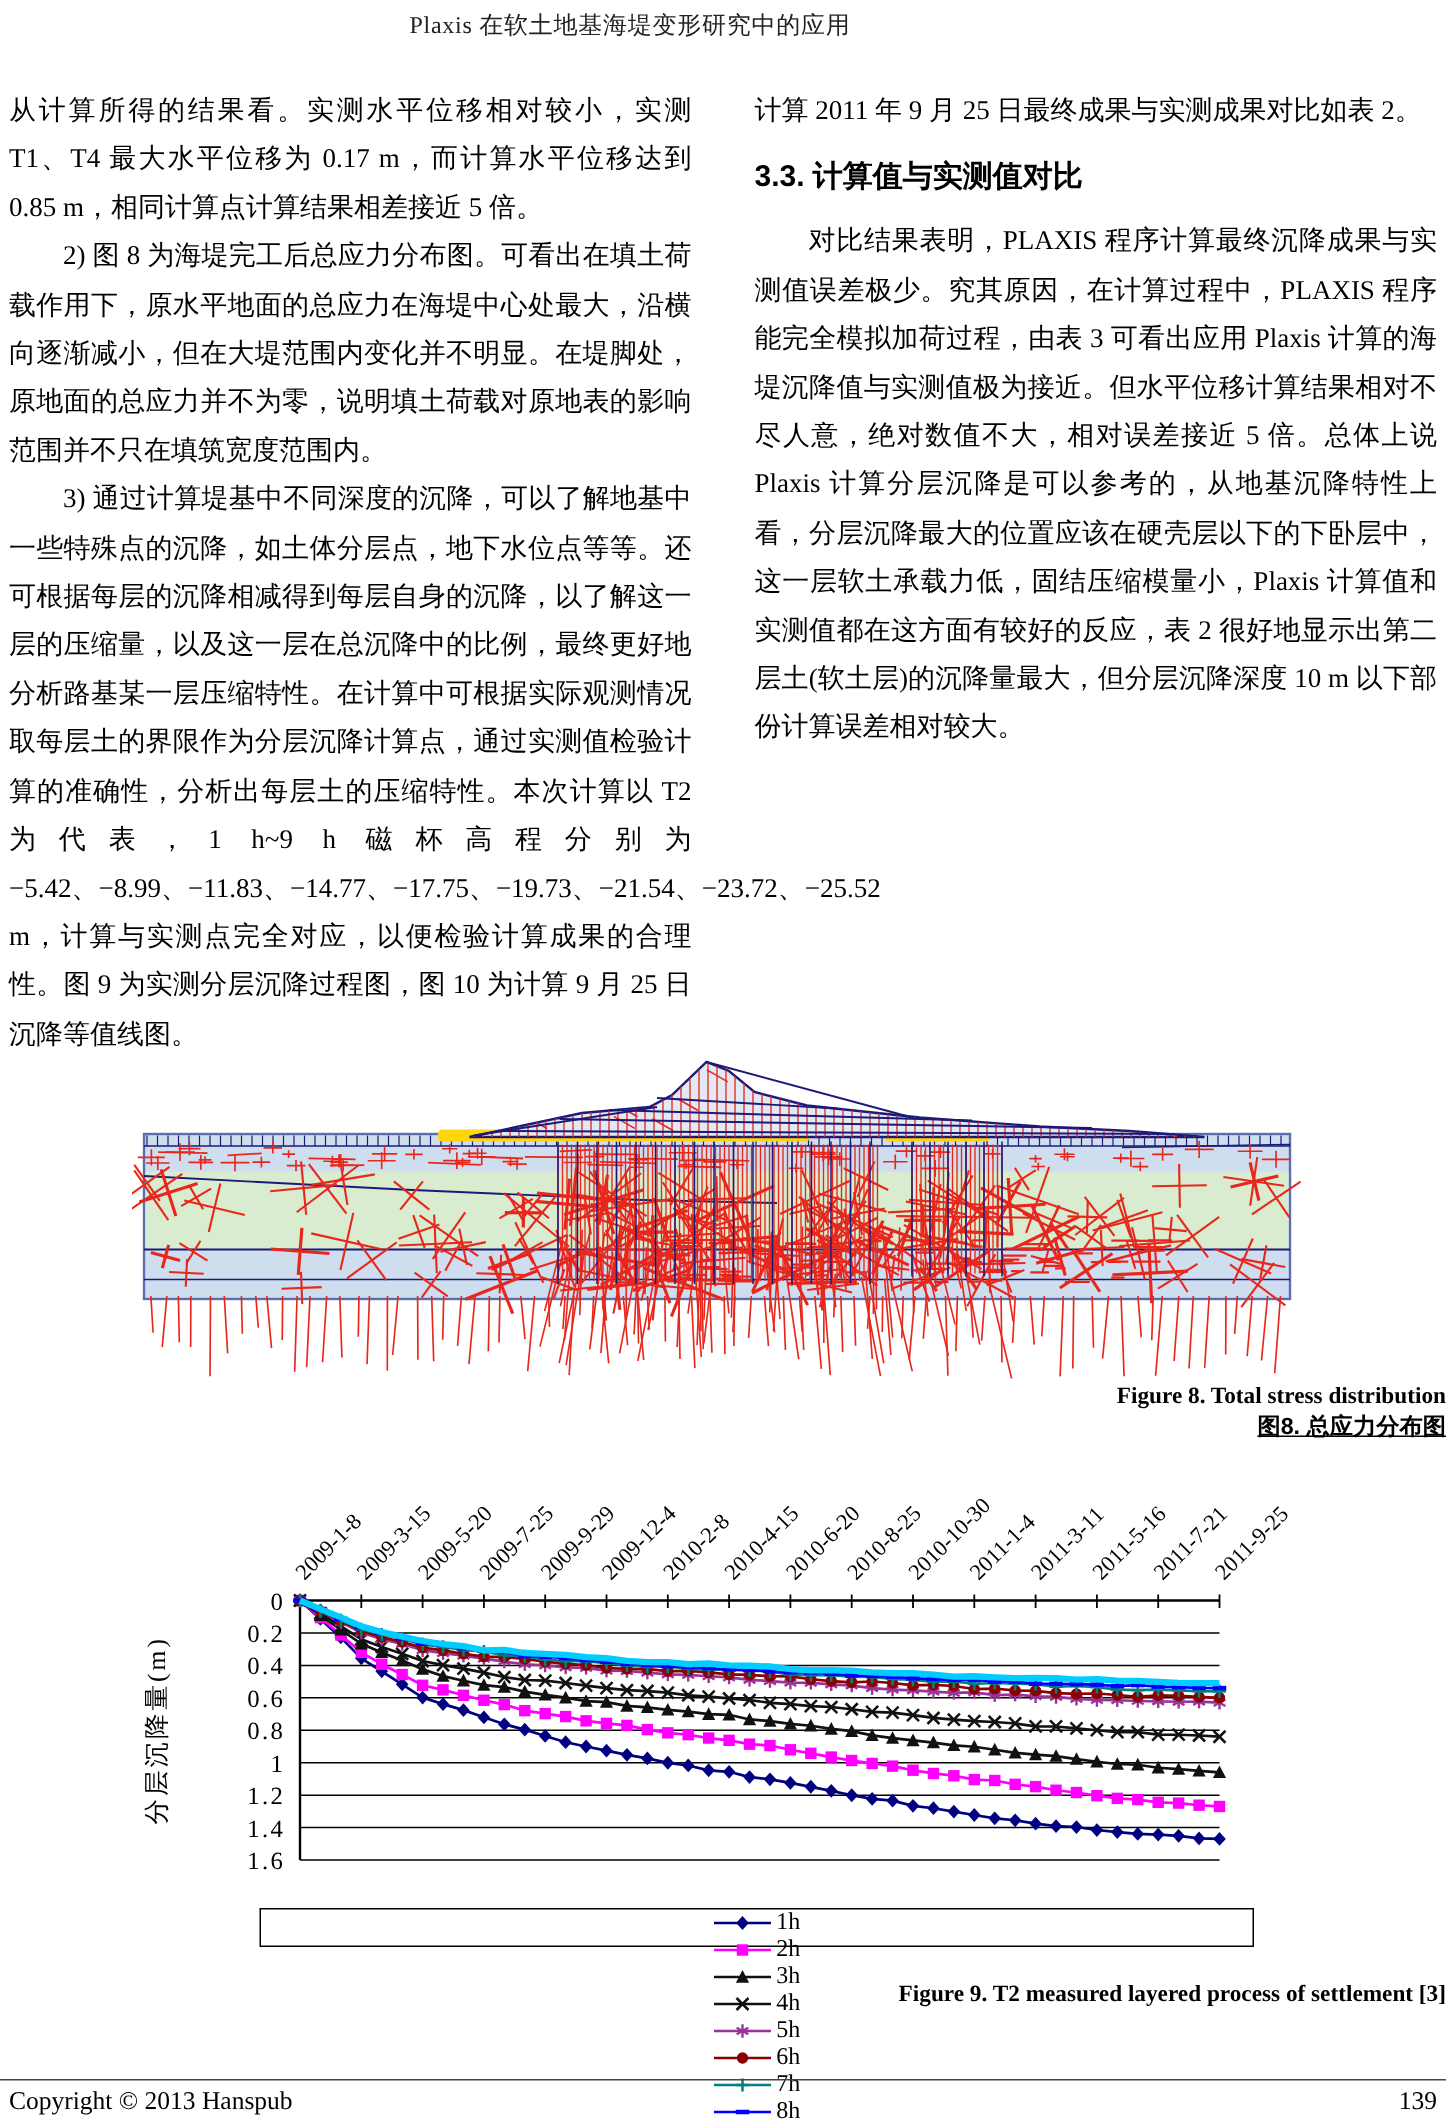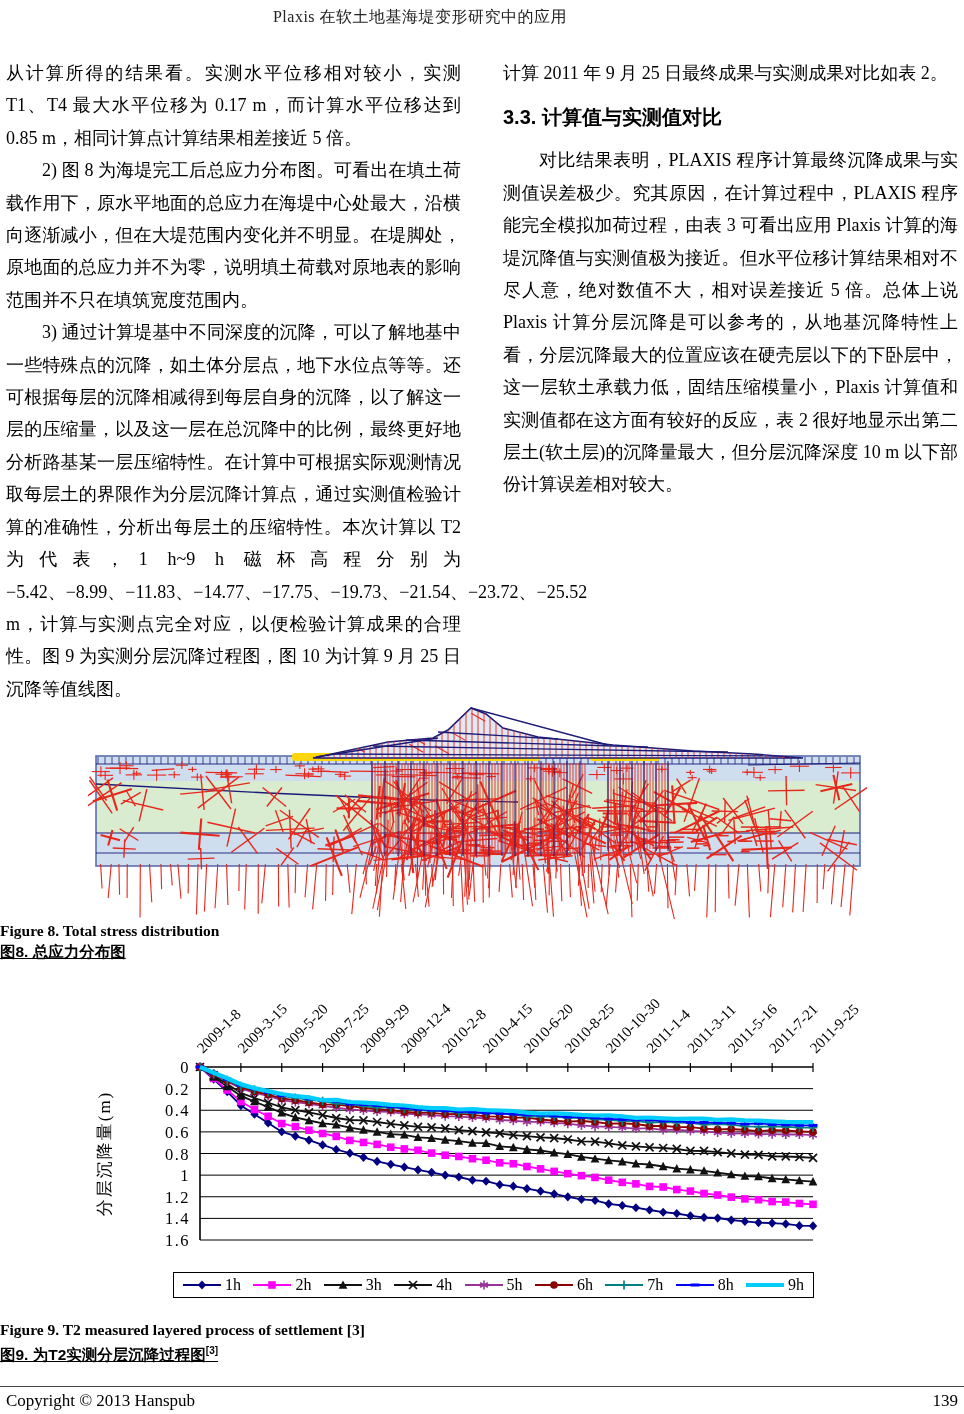--- a/index.html
+++ b/index.html
@@ -9,27 +9,27 @@
          font-size:16px;color:#222;letter-spacing:.5px;}
   .columns{position:absolute;top:57px;left:6px;width:952px;display:flex;justify-content:space-between;gap:31px;}
   .col{width:455px;}
   .para{margin:0;font-size:18px;line-height:32.4px;text-align:justify;text-justify:inter-character;}
   .para.indent{text-indent:2em;}
   h3.sec{font-family:"Liberation Sans","DejaVu Sans",sans-serif;font-size:20px;font-weight:bold;
          margin:15px 0 13px 0;}
   h2.sec{font-family:"Liberation Sans","DejaVu Sans",sans-serif;font-size:21px;font-weight:bold;
          margin:17px 0 13px 0;}
   .fig8{position:absolute;top:701px;left:88px;width:790px;height:218px;}
-  .caption{position:absolute;left:0;width:964px;text-align:left;line-height:21px;}
+  .caption{position:absolute;left:0;width:964px;text-align:right;line-height:21px;}
   .cap-en{font-size:15.5px;font-weight:bold;font-family:"Liberation Serif","DejaVu Serif",serif;}
   .cap-zh{font-size:15.5px;font-weight:bold;font-family:"Liberation Sans","DejaVu Sans",sans-serif;text-decoration:underline;}
   .cap-zh sup{font-size:10px;}
   .chart{position:absolute;top:975px;left:88px;width:802px;height:340px;}
   .legend{position:absolute;left:85px;top:297px;width:621px;height:24px;border:1.6px solid #000;
-          display:flex;align-items:center;justify-content:space-between;padding:0 9px;background:#fff;}
+          display:flex;align-items:center;justify-content:space-between;padding:0 20px;background:#fff;flex-direction:column;}
   .legend .entry{display:flex;align-items:center;gap:4px;font-size:16px;
                  font-family:"Liberation Serif","DejaVu Serif",serif;}
   .footer-rule{position:absolute;top:1386px;left:0;width:964px;border-top:1px solid #444;}
   .footer{position:absolute;top:1391px;left:6px;width:952px;display:flex;justify-content:space-between;
           font-size:17px;}
   svg text{font-family:"Liberation Serif","DejaVu Serif",serif;}
 </style>
 </head>
 <body>
 
@@ -1806,21 +1806,20 @@
           <svg width="38" height="14" viewBox="0 0 38 14">
             <line x1="0" y1="7" x2="38" y2="7" stroke="#00CCFF" stroke-width="4"></line>
           </svg>
           <span>9h</span>
         </div>
       </div>
   </div>
 
   <div class="caption" style="top:1319px">
     <div class="cap-en">Figure 9. T2 measured layered process of settlement [3]</div>
-    <div class="cap-zh"><span>图9. 为T2实测分层沉降过程图</span><sup>[3]</sup></div>
   </div>
 
   <div class="footer-rule"></div>
   <div class="footer">
     <span>Copyright © 2013 Hanspub</span>
     <span>139</span>
   </div>
 
 </div>
 

